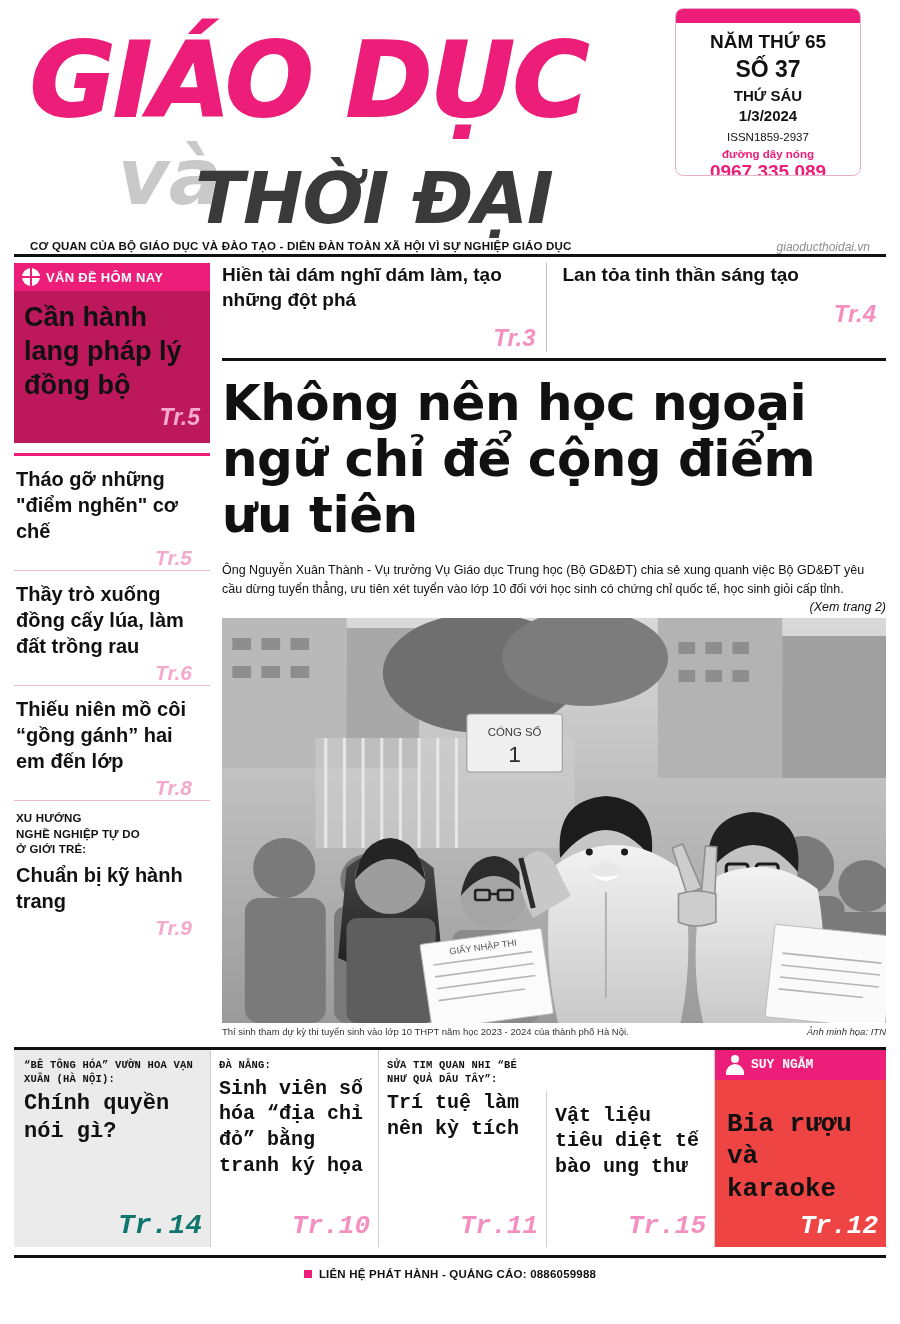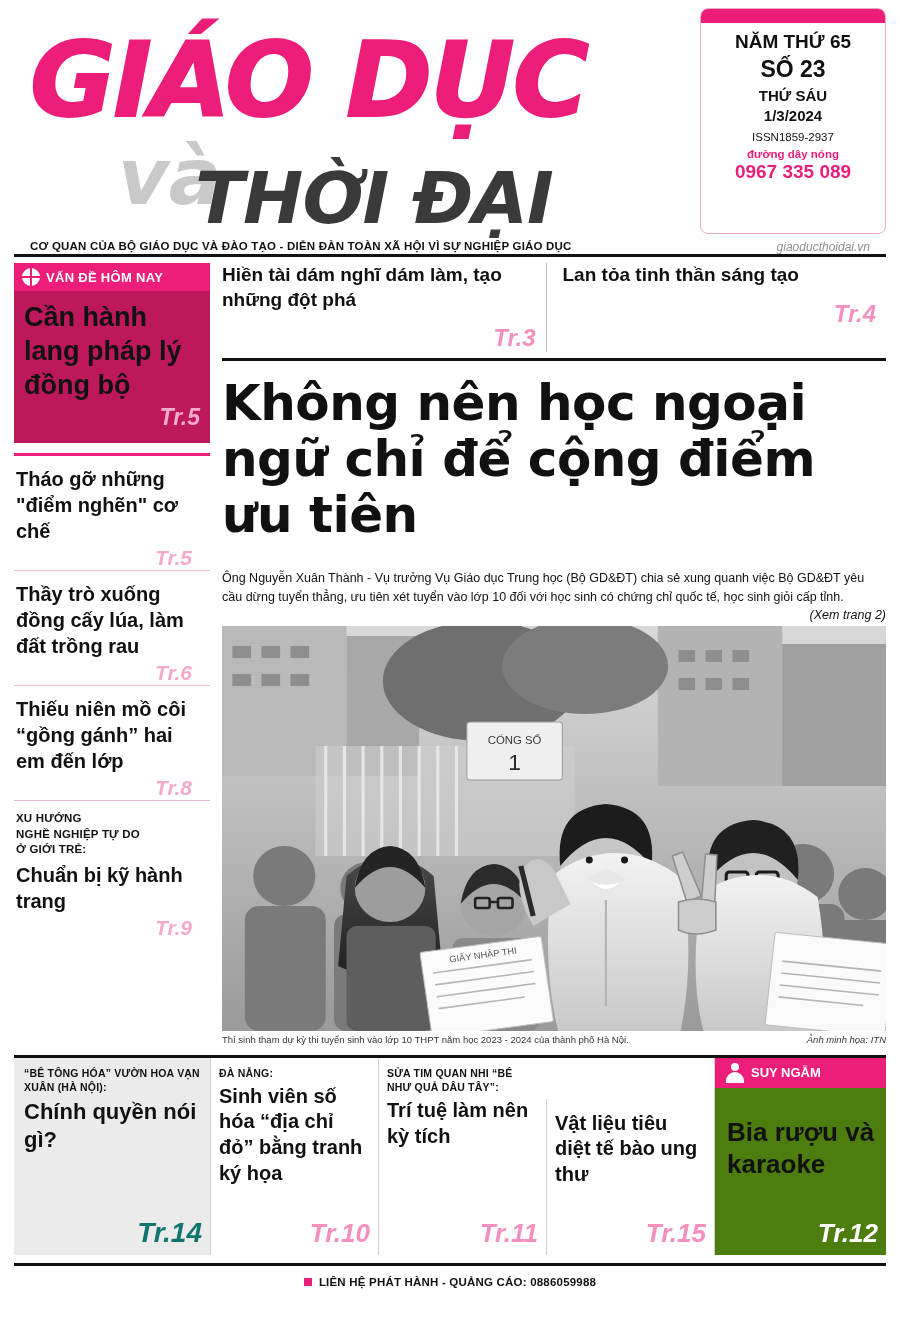--- a/index.html
+++ b/index.html
@@ -48,22 +48,22 @@
     position:absolute; left:16px; top:240px;
     font-size:11.5px; font-weight:bold; letter-spacing:0.2px;
     color:#111;
   }
   .site {
     position:absolute; right:16px; top:240px;
     font-size:12px; color:#8d8d8d; font-style:italic;
   }
 
   .infobox {
-    position:absolute; right:0; top:8px;
-    width:186px; height:226px;
+    position:absolute; right:25px; top:8px;
+    width:186px; height:168px;
     border:1px solid #e6aecb;
     border-radius:8px;
     background:#fff;
     text-align:center;
     overflow:hidden;
   }
   .infobox .pinktop { height:14px; background:#ec1e79; }
   .ib-line1 { margin-top:8px; font-size:19px; font-weight:bold; color:#111; }
   .ib-line2 { margin-top:3px; font-size:23px; font-weight:bold; color:#111; }
   .ib-line3 { margin-top:4px; font-size:15px; font-weight:bold; color:#111; }
@@ -123,46 +123,46 @@
   
   .headline {
     font-family:"DejaVu Sans", sans-serif;
     font-weight:bold;
     font-size:50px; line-height:1.12;
     letter-spacing:-0.5px;
     margin:14px 0 0 0;
     color:#111;
   }
   .deck {
-    font-size:12.5px; line-height:1.45; margin-top:26px; color:#111;
+    font-size:12.5px; line-height:1.45; margin-top:18px; color:#111;
   }
   .deck i { font-style:italic; }
   .deck .seemore { float:right; font-style:italic; }
 
   .photo {
     margin-top:20px; width:100%; height:405px;
     position:relative; overflow:hidden; background:#6e6e6e;
   }
   .photo svg { display:block; width:100%; height:100%; }
   .caption { display:flex; justify-content:space-between; font-size:9.5px; color:#333; padding-top:3px; }
   .caption .credit { font-style:italic;text-align:center; }
 
   
   .bottom {
     margin-top:10px;
     border-top:3px solid #111;
     display:flex; height:200px;
   }
-  .b-cell { position:relative; padding:8px 8px 0 8px; }
+  .b-cell { position:relative; padding:8px 8px 0 8px;font-family:Liberation Mono, monospace; }
   .b-cell + .b-cell { border-left:1px solid #cfcfcf; }
   .b-c1 { width:196px; flex:0 0 196px; background:#ebebeb; padding-left:10px; }
   .b-c2 { flex:1; }
   .b-c3 { flex:1; }
   .b-c4 { flex:1;margin-top:41px; }
-  .b-c5 { width:172px; flex:0 0 172px; background:#4d7c0f; border-left:none; padding:0; }
+  .b-c5 { width:172px; flex:0 0 172px; background:#ef4444; border-left:none; padding:0; }
   .b-kicker { font-size:10.5px; font-weight:bold; line-height:1.35; letter-spacing:0.2px; color:#111; }
   .b-title { font-size:20px; font-weight:bold; line-height:1.28; color:#111; margin-top:4px; }
   .b-c1 .b-title { font-size:22px; }
   .b-tr { position:absolute; right:8px; bottom:6px; color:#f48fc0; font-weight:bold; font-style:italic; font-size:26px; }
   .b-c1 .b-tr { color:#0f766e; font-size:28px; }
   .sn-head { background:#ec1e79; color:#fff; height:30px; display:flex; align-items:center; gap:6px; padding-left:10px; font-size:13px; font-weight:bold; }
   .sn-person { width:20px;height:20px;position:relative;flex:0 0 20px; }
   .sn-person:before{content:"";position:absolute;left:6px;top:0;width:8px;height:8px;border-radius:50%;background:#fff;}
   .sn-person:after{content:"";position:absolute;left:1px;top:9px;width:18px;height:11px;border-radius:9px 9px 0 0;background:#fff;}
   .sn-title { font-size:26px; font-weight:bold; line-height:1.25; padding:28px 10px 0 12px; color:#111; }
@@ -184,21 +184,21 @@
   <div class="masthead">
     <div class="logo-wrap">
       <div class="logo-giao">GIÁO DỤC</div>
       <div class="logo-va">và</div>
       <div class="logo-thoidai">THỜI ĐẠI</div>
     </div>
 
     <div class="infobox">
       <div class="pinktop"></div>
       <div class="ib-line1">NĂM THỨ 65</div>
-      <div class="ib-line2">SỐ 23</div>
+      <div class="ib-line2">SỐ 37</div>
       <div class="ib-line3">THỨ SÁU</div>
       <div class="ib-line4">1/3/2024</div>
       <div class="ib-issn">ISSN1859-2937</div>
       <div class="ib-hot">đường dây nóng</div>
       <div class="ib-phone">0967 335 089</div>
     </div>
 
     <div class="tagline">CƠ QUAN CỦA BỘ GIÁO DỤC VÀ ĐÀO TẠO - DIỄN ĐÀN TOÀN XÃ HỘI VÌ SỰ NGHIỆP GIÁO DỤC</div>
     <div class="site">giaoducthoidai.vn</div>
   </div>

